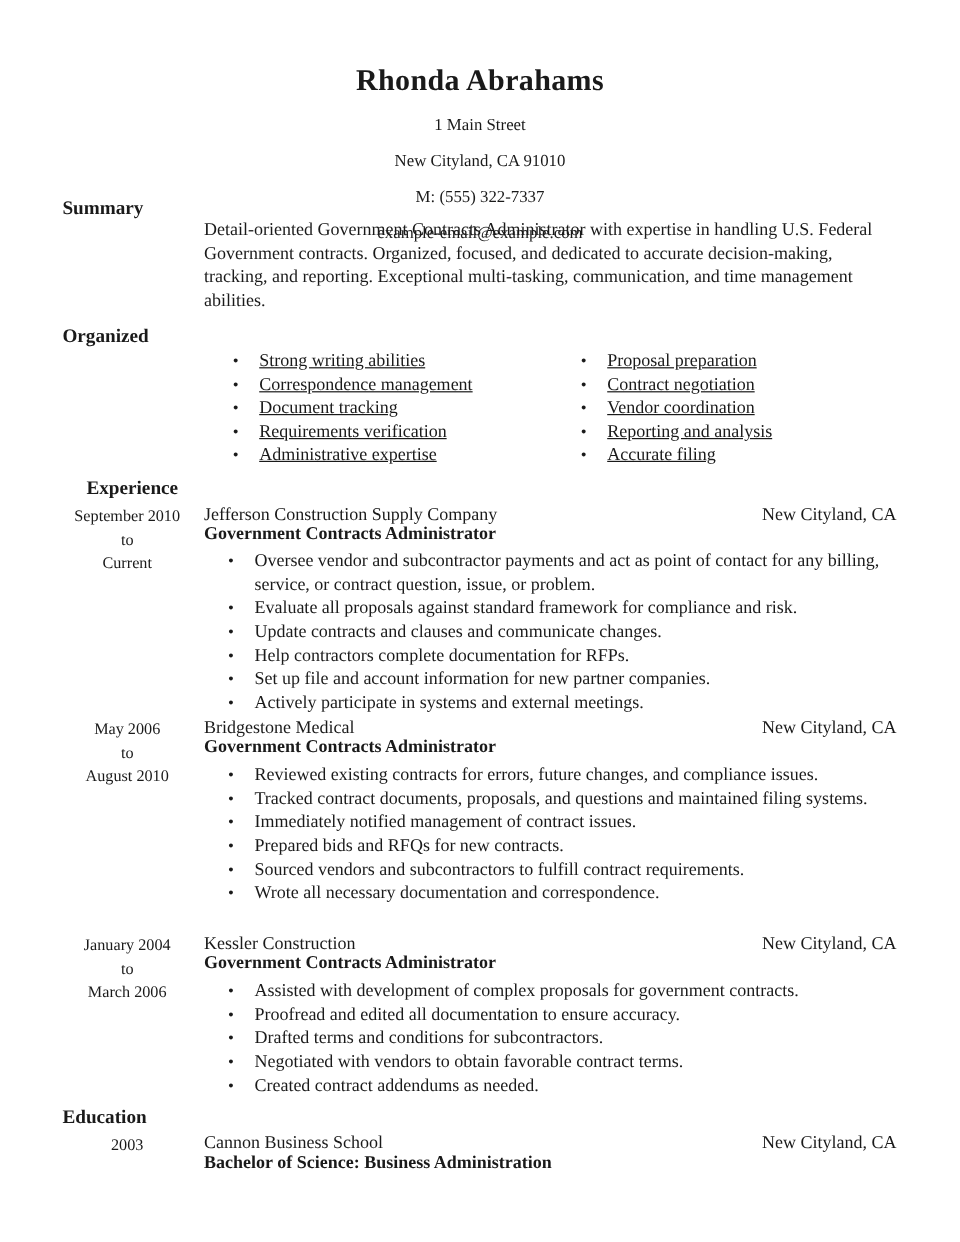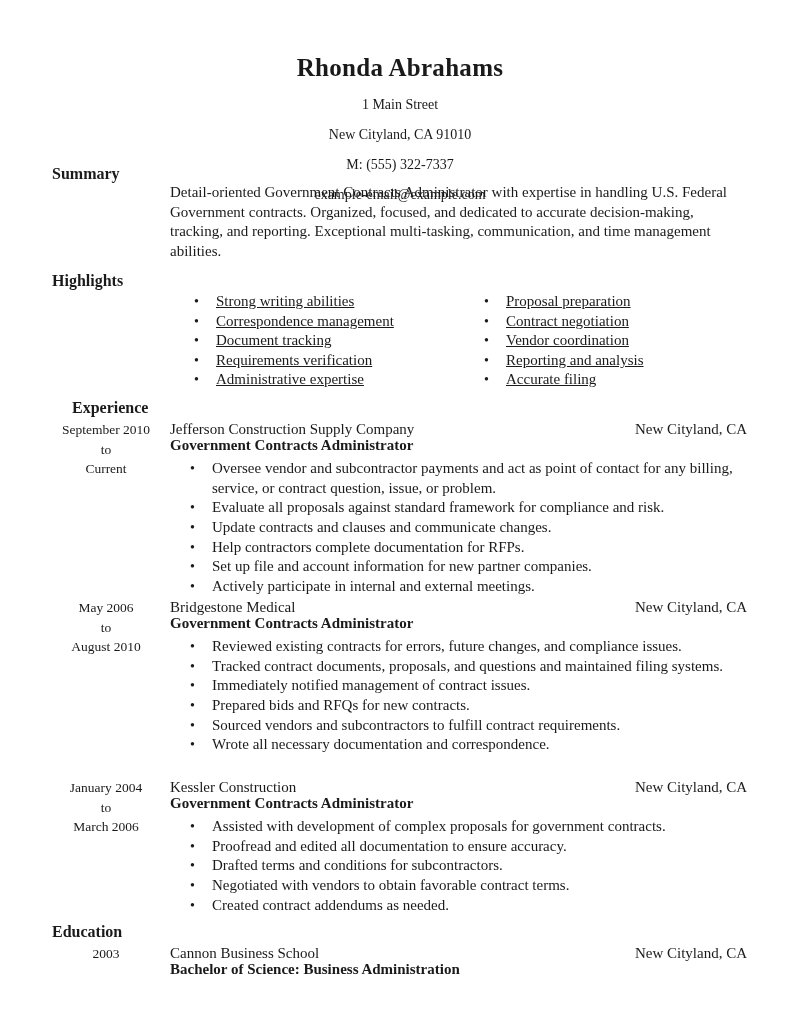--- a/index.html
+++ b/index.html
@@ -57,21 +57,21 @@
   <div class="name">Rhonda Abrahams</div>
   <div class="contact-line">1 Main Street</div>
   <div class="contact-line">New Cityland, CA 91010</div>
   <div class="contact-line">M: (555) 322-7337</div>
   <div class="contact-line">example-email@example.com</div>
 </div>
 
 <div class="section-title" style="top:164px;">Summary</div>
 <div class="summary-text">Detail-oriented Government Contracts Administrator with expertise in handling U.S. Federal Government contracts. Organized, focused, and dedicated to accurate decision-making, tracking, and reporting. Exceptional multi-tasking, communication, and time management abilities.</div>
 
-<div class="section-title" style="top:271px;">Highlights</div>
+<div class="section-title" style="top:271px;">Organized</div>
 <div class="highlights">
   <ul class="hl-col hl-left">
     <li>Strong writing abilities</li>
     <li>Correspondence management</li>
     <li>Document tracking</li>
     <li>Requirements verification</li>
     <li>Administrative expertise</li>
   </ul>
   <ul class="hl-col hl-right">
     <li>Proposal preparation</li>
@@ -92,21 +92,21 @@
   </div>
   <div class="employer">Jefferson Construction Supply Company</div>
   <div class="location">New Cityland, CA</div>
   <div class="role">Government Contracts Administrator</div>
   <ul class="bullets">
     <li>Oversee vendor and subcontractor payments and act as point of contact for any billing, service, or contract question, issue, or problem.</li>
     <li>Evaluate all proposals against standard framework for compliance and risk.</li>
     <li>Update contracts and clauses and communicate changes.</li>
     <li>Help contractors complete documentation for RFPs.</li>
     <li>Set up file and account information for new partner companies.</li>
-    <li>Actively participate in internal and external meetings.</li>
+    <li>Actively participate in systems and external meetings.</li>
   </ul>
 </div>
 
 <div class="job" style="top:598px;">
   <div class="dates">
     <div>May 2006</div>
     <div>to</div>
     <div>August 2010</div>
   </div>
   <div class="employer">Bridgestone Medical</div>

